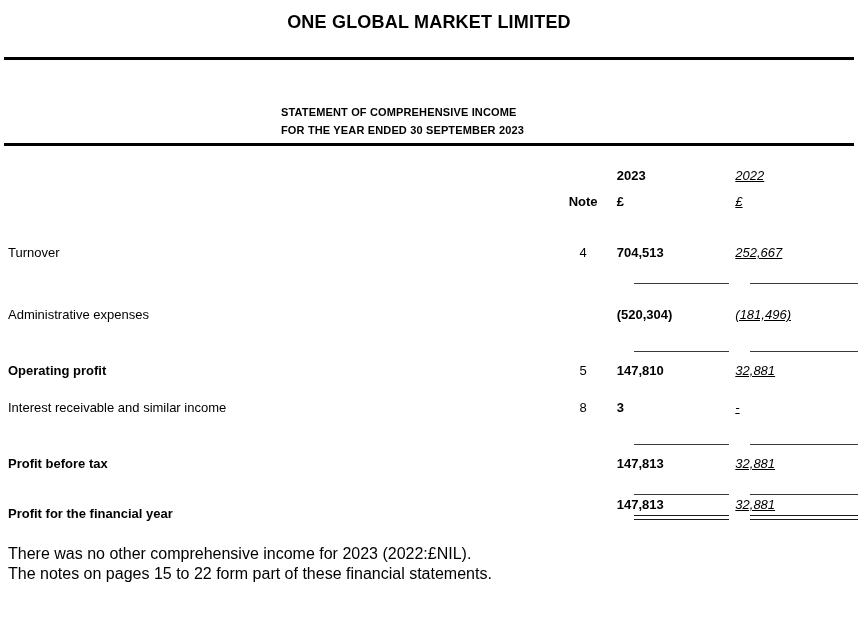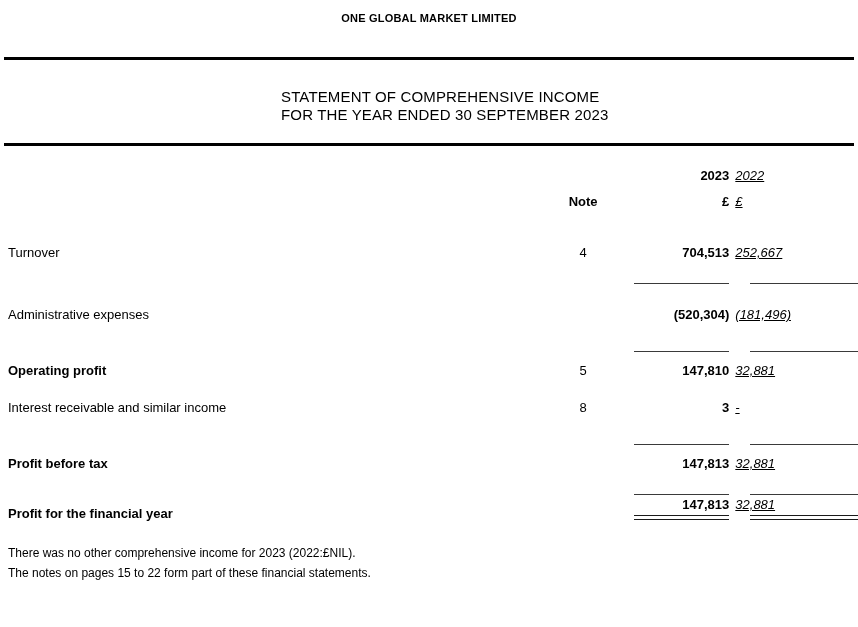--- a/index.html
+++ b/index.html
@@ -24,40 +24,40 @@
     box-sizing: border-box;
   }
 
   
   .company-title {
     position: absolute;
     top: 12px;
     left: 0;
     width: 858px;
     text-align: center;
-    font-size: 11px;
+    font-size: 18px;
     font-weight: bold;
     letter-spacing: 0.2px;
   }
   .rule-full {
     position: absolute;
     left: 4px;
     width: 850px;
     height: 0;
     border-top: 3px solid #000000;
   }
   .rule-top  { top: 57px; }
   .rule-bottom { top: 143px; }
 
   .statement-title {
     position: absolute;
-    top: 88px;
+    top: 103px;
     left: 281px;
-    font-size: 15px;
-    font-weight: normal;
+    font-size: 11px;
+    font-weight: bold;
     line-height: 18px;
     letter-spacing: 0.15px;
     white-space: nowrap;
   }
   .statement-title div { white-space: nowrap; }
 
   
   .stmt-table {
     position: absolute;
     top: 160px;
@@ -66,21 +66,21 @@
     border-collapse: collapse;
     font-size: 13px;
   }
   .stmt-table td {
     padding: 0;
     vertical-align: bottom;
     line-height: 13px;
   }
   .c-label { width: 552px; padding-left: 8px !important; text-align: left; }
   .c-note  { width: 68px;  text-align: center; }
-  .c-2023  { width: 113px; text-align: right; padding-right: 6px !important; }
+  .c-2023  { width: 113px; padding-right: 6px !important; }
   .c-2022  { width: 117px; text-align: left; padding-right: 6px !important; text-decoration: underline; }
 
   
   .hdr-year {
     font-weight: bold;
     height: 22px;
   }
   .hdr-year.italic { font-weight: normal; font-style: italic; }
   .hdr-sym {
     font-weight: bold;
@@ -124,21 +124,21 @@
     border-bottom: 1.6px solid #1a1a1a;
     margin-top: 4px;
   }
   tr.total-row td.c-2023 .dbl { width: 95px; margin-left: auto; margin-right: 0px; }
   tr.total-row td.c-2022 .dbl { width: 108px; margin-left: auto; margin-right: -6px; }
 
   
   .footnote {
     position: absolute;
     left: 8px;
-    font-size: 12px;
+    font-size: 16px;
     line-height: 15px;
     white-space: nowrap;
   }
   .fn-1 { top: 546px; }
   .fn-2 { top: 566px; }
 </style>
 </head>
 <body>
 
 <div class="page">

